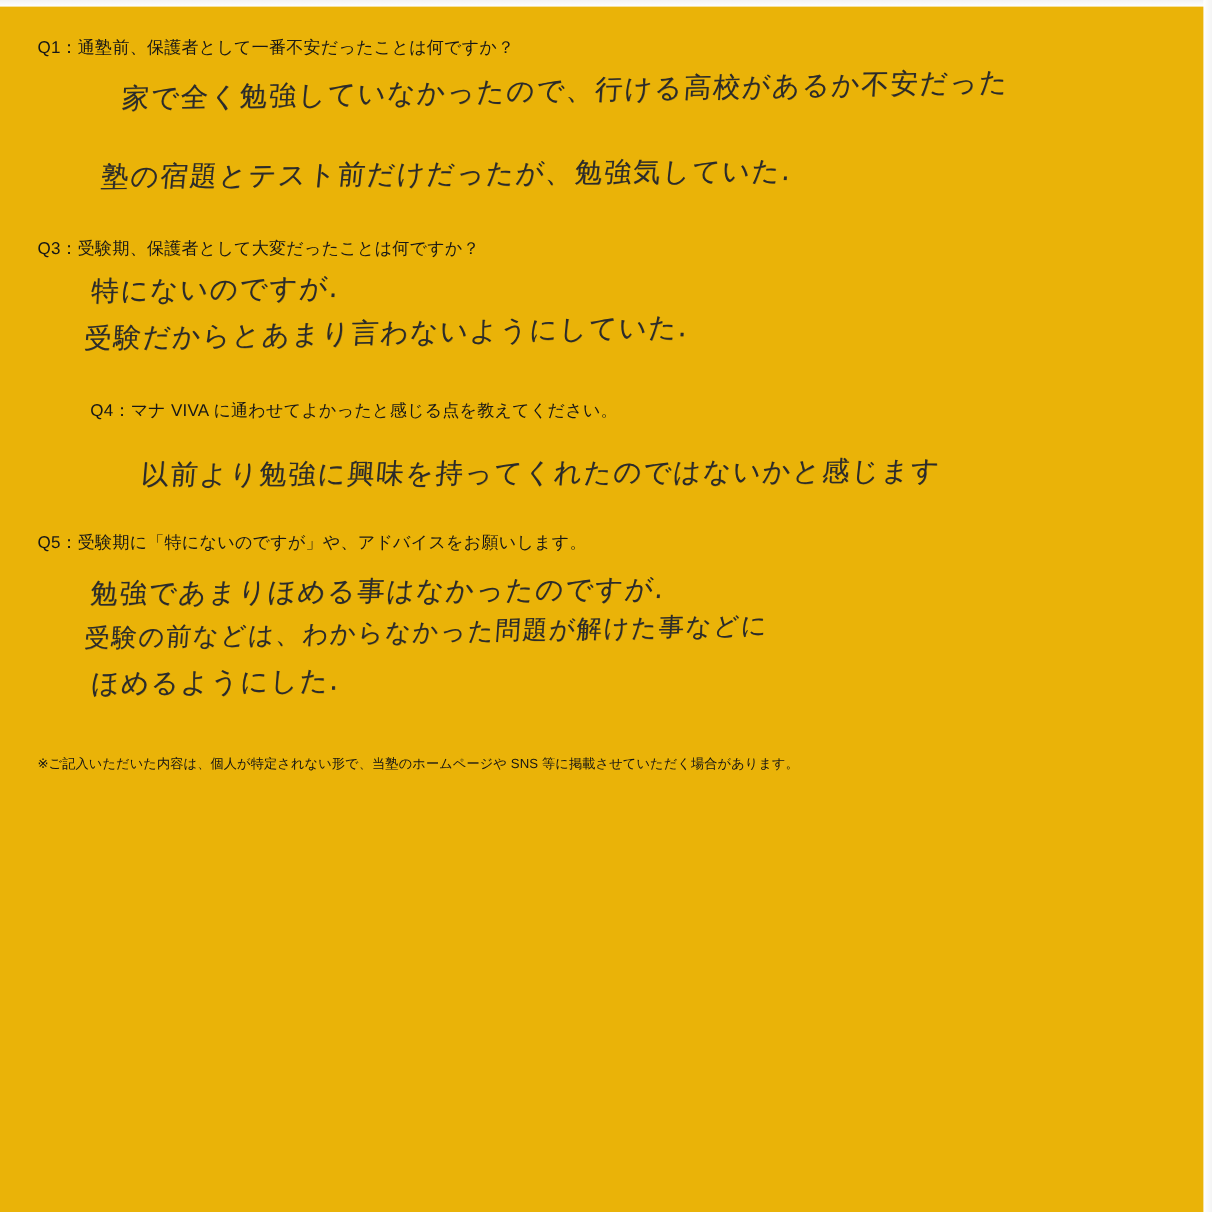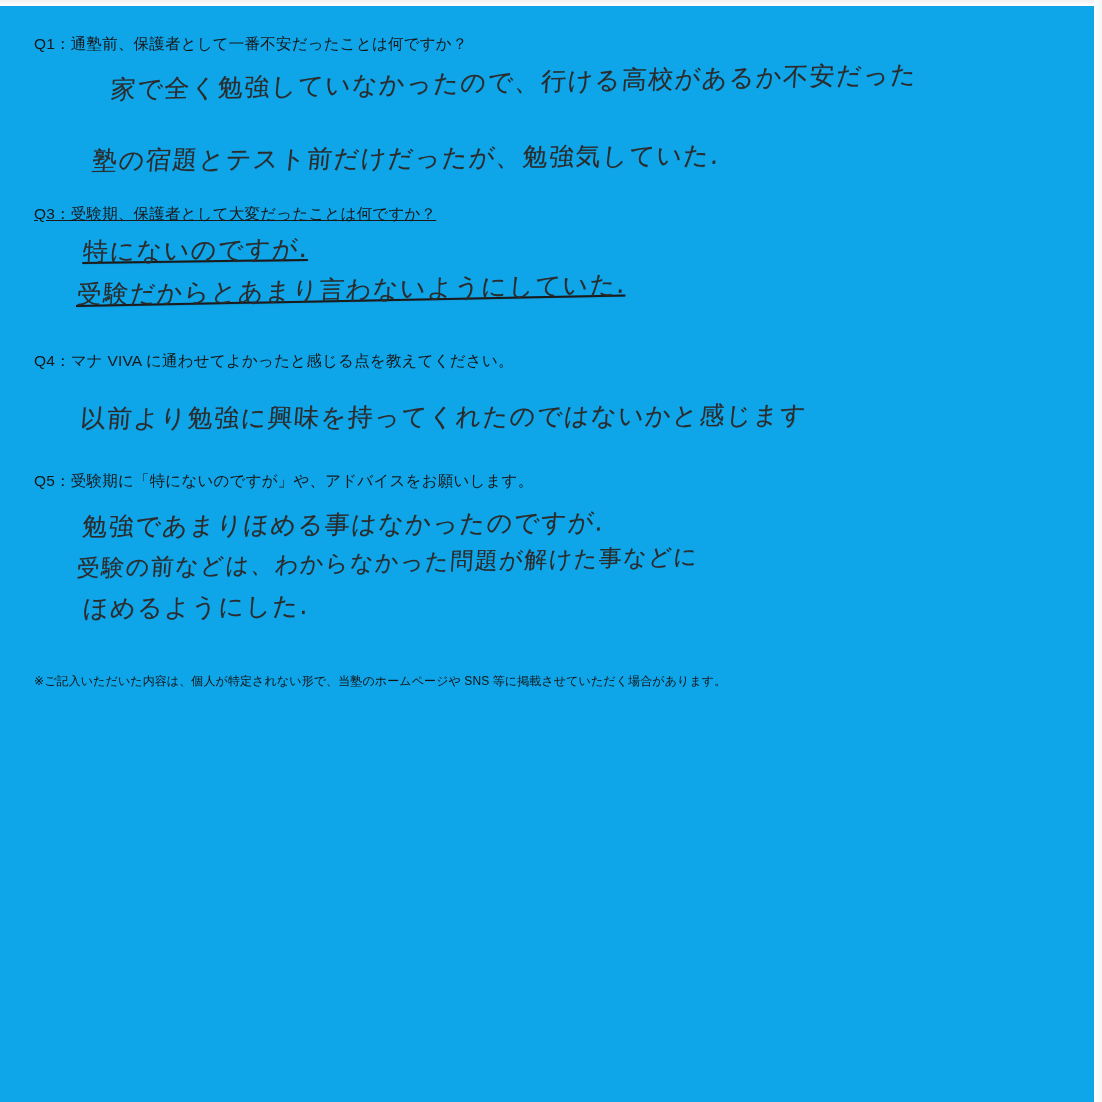--- a/index.html
+++ b/index.html
@@ -14,21 +14,21 @@
     color: #1a1a1a;
     overflow: hidden;
     position: relative;
   }
   .sheet {
     position: relative;
     width: 1102px;
     height: 1102px;
     box-sizing: border-box;
     padding: 28px 34px 20px 34px;
-    background: #0ea5e9;
+    background: #eab308;
   }
   
   .scan-edge-top {
     position: absolute;
     top: 0; left: 0; right: 0;
     height: 6px;
     background: linear-gradient(to bottom, #f2f2f2, #ffffff);
   }
   .scan-edge-right {
     position: absolute;
@@ -65,23 +65,23 @@
   .ans {
     margin: 10px 0 0 0;
   }
   .ans .hand + .hand { margin-top: 4px; }
 
   
   #q1 { margin-top: 4px; }
   #q1 .ans { margin-left: 78px; margin-top: 16px; }
   #q2 { margin-top: 32px; }
   #q2 .ans { margin-left: 60px; margin-top: 22px; }
-  #q3 { margin-top: 21px; text-decoration: underline; }
+  #q3 { margin-top: 34px; }
   #q3 .ans { margin-left: 44px; margin-top: 8px; }
-  #q4 { margin-top: 34px; }
+  #q4 { margin-top: 34px; margin-left: 48px; }
   #q4 .ans { margin-left: 48px; margin-top: 28px; }
   #q5 { margin-top: 30px; }
   #q5 .ans { margin-left: 44px; margin-top: 16px; }
 
   .note {
     margin-top: 44px;
     font-size: 12px;
     color: #141414;
     letter-spacing: 0.1px;
     white-space: pre;

